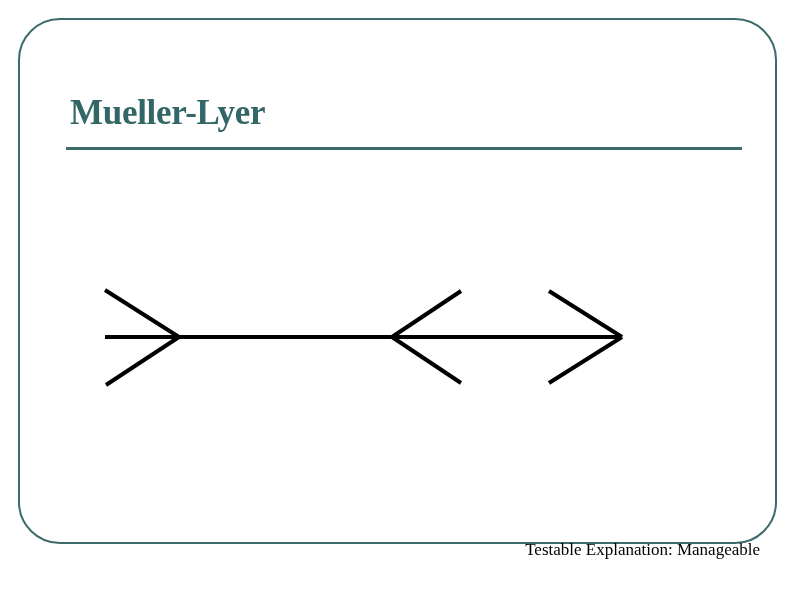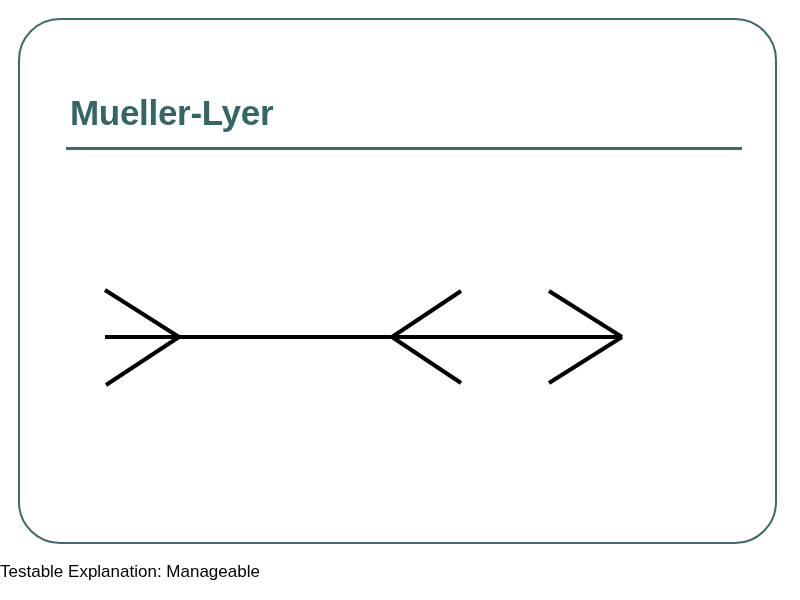--- a/index.html
+++ b/index.html
@@ -9,20 +9,21 @@
   }
   body {
     font-family: "Liberation Sans", sans-serif;
   }
   #slide {
     position: relative;
     width: 800px;
     height: 600px;
     background: #ffffff;
     overflow: hidden;
+    font-family: Liberation Serif, serif;
   }
   
   #slide-frame {
     position: absolute;
     left: 18px;
     top: 18px;
     width: 759px;
     height: 526px;
     border: 2px solid #3d6b6b;
     border-radius: 42px;
@@ -59,23 +60,23 @@
     height: 600px;
     pointer-events: none;
   }
   #figure-area svg {
     display: block;
   }
   
   #slide-caption {
     position: absolute;
     left: 0;
-    top: 562px;
+    top: 540px;
     width: 760px;
-    text-align: left;
+    text-align: right;
     font-size: 17px;
     color: #000000;
     white-space: nowrap;
   }
 </style>
 </head>
 <body>
 
 <div id="slide" style="background: rgb(255, 255, 255);">
 

